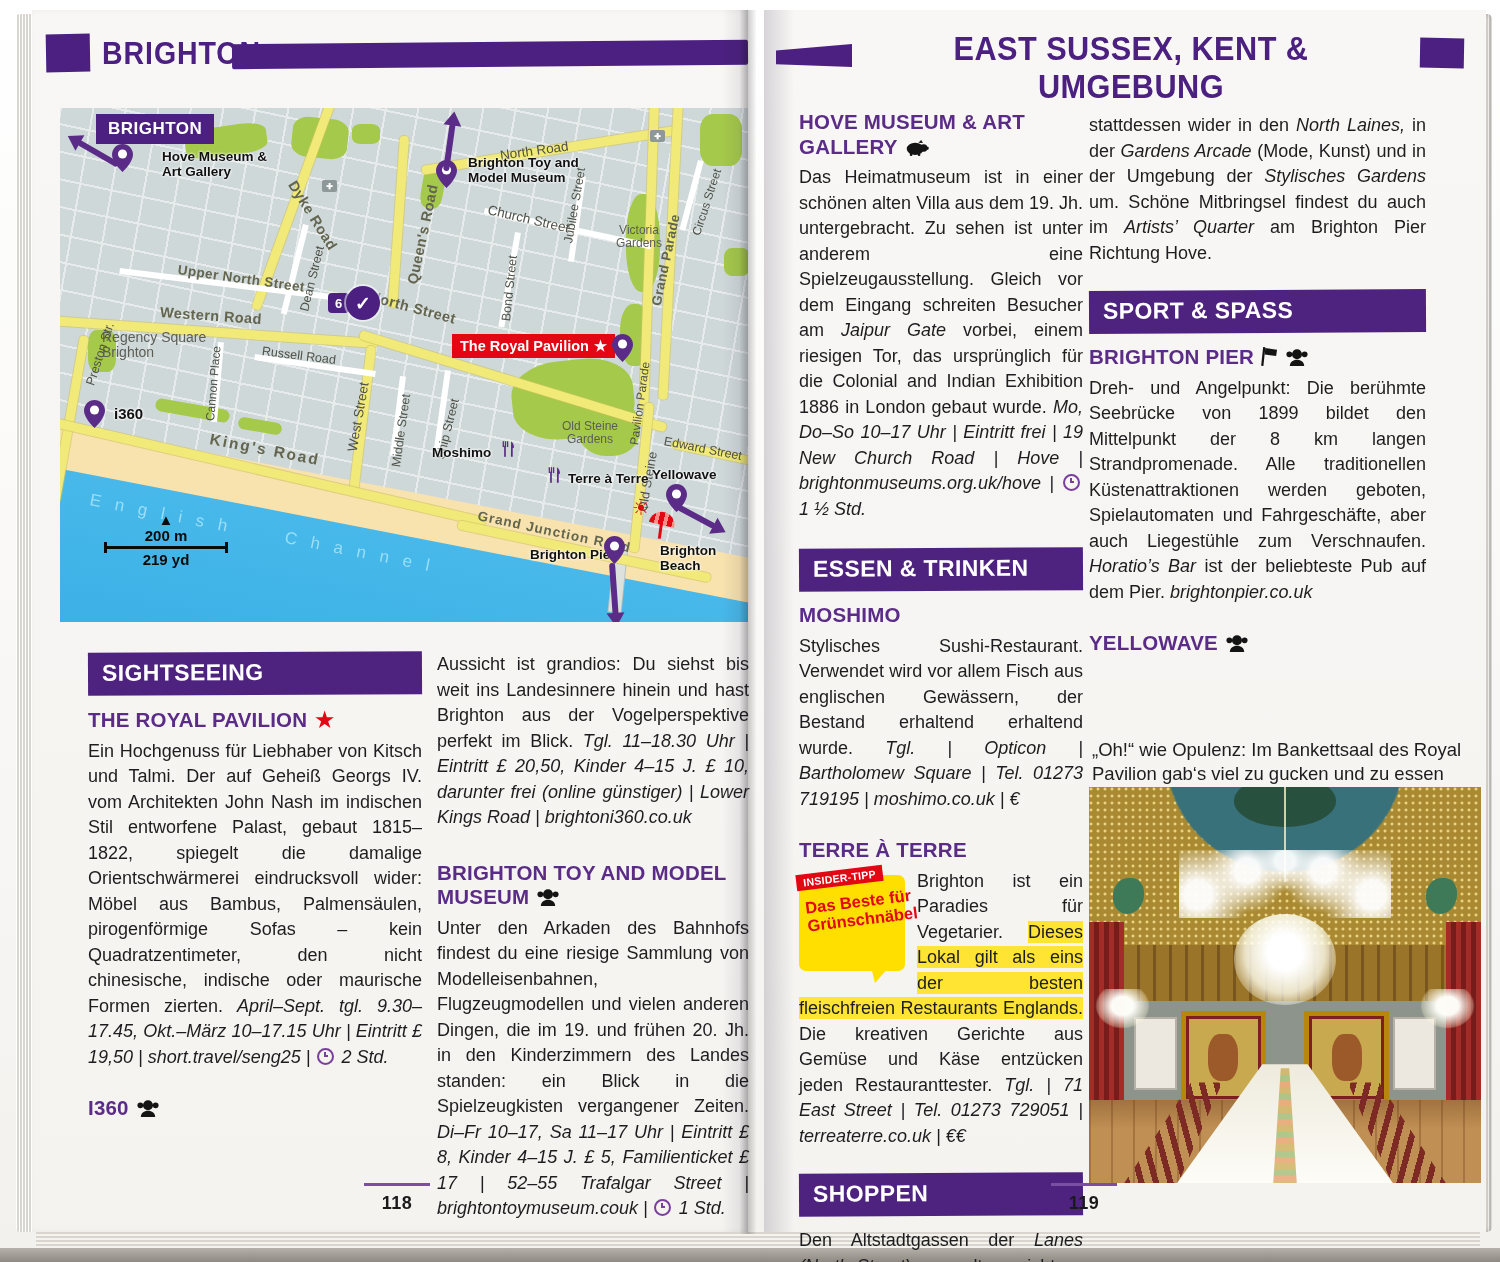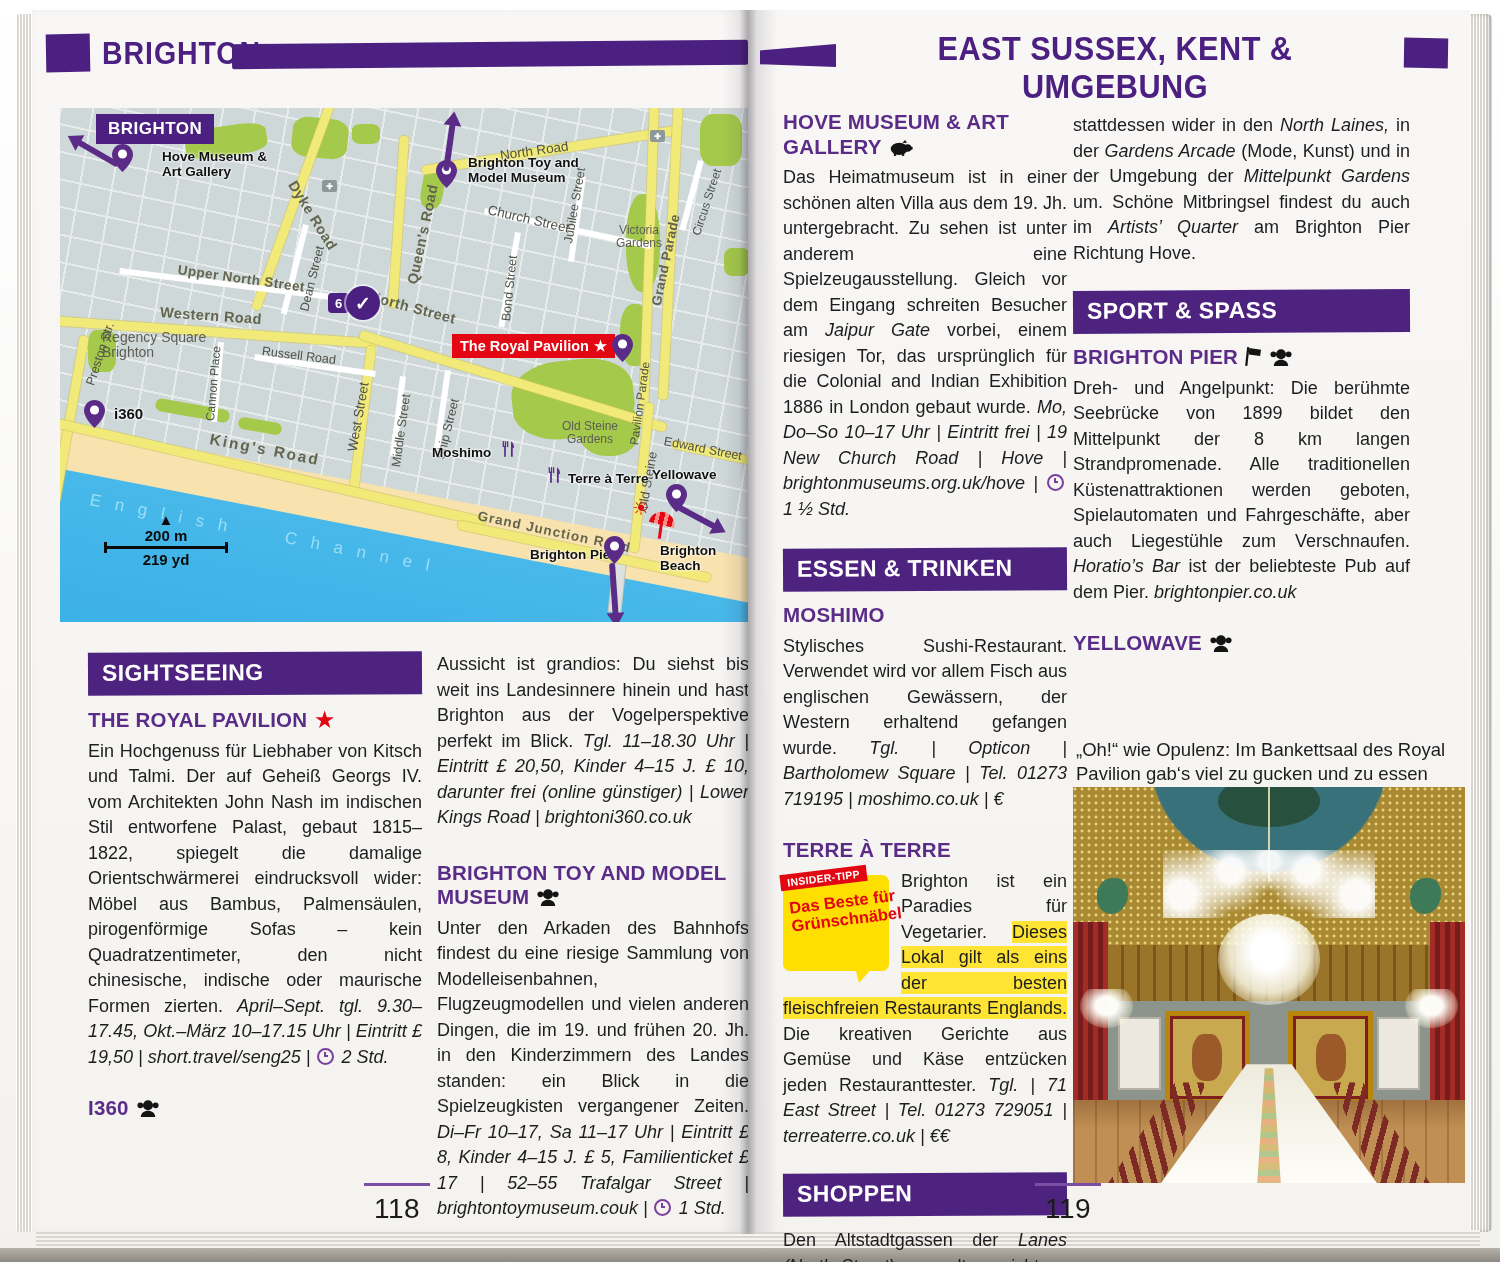--- a/index.html
+++ b/index.html
@@ -4,21 +4,21 @@
 <style>
   html,body{margin:0;padding:0;width:1500px;height:1262px;overflow:hidden;
     font-family:"Liberation Sans",sans-serif;background:#fdfdfc;}
   .stage{position:relative;width:1500px;height:1262px;background:linear-gradient(#ffffff,#f3f1ee);}
 
   
   .page{position:absolute;top:10px;height:1222px;background:linear-gradient(#f8f7f5,#f4f3f0);}
   .page-left{left:32px;width:716px;box-shadow:inset -2px 0 6px rgba(0,0,0,.05);}
   .page-left::after{content:"";position:absolute;right:0;top:0;bottom:0;width:26px;
     background:linear-gradient(to right,rgba(40,30,60,0),rgba(40,30,60,.12));}
-  .page-right{left:748px;width:722px;}
+  .page-right{left:764px;width:722px;}
   .page-right::before{content:"";position:absolute;left:0;top:0;bottom:0;width:30px;
     background:linear-gradient(to right,rgba(40,30,60,.16),rgba(40,30,60,0));}
   .stack-left{position:absolute;left:16px;top:14px;bottom:30px;width:16px;border-radius:4px 0 0 4px;
     background:repeating-linear-gradient(to right,#ffffff 0 1px,#d9d5cf 1px 3px);}
   .stack-right{position:absolute;right:8px;top:14px;bottom:30px;width:22px;border-radius:0 5px 5px 0;
     background:repeating-linear-gradient(to right,#ffffff 0 1px,#d8d4cd 1px 3px);
     box-shadow:inset -3px 0 4px rgba(0,0,0,.18);}
   .bottom-pages{position:absolute;left:36px;right:20px;bottom:14px;height:18px;
     background:repeating-linear-gradient(to bottom,#f5f3ef 0 2px,#d9d5ce 2px 4px);}
   .desk-strip{position:absolute;left:0;right:0;bottom:0;height:14px;background:linear-gradient(#b5b1a9,#8e8a83);}
@@ -103,21 +103,21 @@
   .j{text-align:justify;}
   p.body .it{font-style:italic;}
   p.body .hl{background:#ffe433;box-decoration-break:clone;-webkit-box-decoration-break:clone;padding:1px 0;}
   .ico-clock{display:inline-block;width:13px;height:13px;border:2px solid #7a3f9d;border-radius:50%;
     position:relative;vertical-align:-2px;margin:0 3px 0 1px;}
   .ico-clock::before{content:"";position:absolute;left:5px;top:2px;width:2px;height:5px;background:#7a3f9d;}
   .ico-clock::after{content:"";position:absolute;left:5px;top:5px;width:4px;height:2px;background:#7a3f9d;}
   .mt{margin-top:26px;}
   .pageno{position:absolute;width:100px;text-align:center;}
   .pn-line{width:66px;margin:0 auto 7px;border-top:3.5px solid #7a4fa3;}
-  .pn-num{font-weight:normal;font-size:28px;color:#1a1a1a;letter-spacing:.5px;}
+  .pn-num{font-weight:bold;font-size:18px;color:#1a1a1a;letter-spacing:.5px;}
 
   
   .badge{float:left;width:108px;height:114px;margin:2px 10px 2px 0;position:relative;}
   .badge-bubble{position:absolute;inset:4px 2px 14px 0;background:#ffdf00;border-radius:7px;}
   .badge-bubble::after{content:"";position:absolute;right:16px;bottom:-12px;
     border-top:16px solid #ffdf00;border-left:4px solid transparent;border-right:14px solid transparent;}
   .badge-ribbon{position:absolute;top:-1px;left:-3px;background:#e30613;color:#fff;font-weight:bold;
     font-size:10.5px;letter-spacing:.3px;padding:2px 7px;transform:rotate(-7deg);z-index:2;}
   .badge-text{position:absolute;left:7px;top:22px;color:#e30613;font-weight:bold;font-size:16.5px;
     line-height:1.08;transform:rotate(-7deg);}
@@ -401,36 +401,36 @@
               <circle cx="21" cy="9" r="4.2"></circle>
               <rect x="24" y="7.5" width="2.6" height="3.4" rx="1"></rect>
               <path d="M15 3.2l3.2-3.2 2 3.4z"></path>
               <rect x="5.5" y="14.5" width="2.6" height="3.4"></rect>
               <rect x="14.5" y="14.5" width="2.6" height="3.4"></rect>
             </g>
           </svg></h3>
       <p class="body j"><span>Das Heimatmuseum ist in einer schönen alten Villa aus dem 19. Jh. untergebracht. Zu sehen ist unter anderem eine Spielzeugausstellung. Gleich vor dem Eingang schreiten Besucher am </span><span class="it">Jaipur Gate</span><span> vorbei, einem riesigen Tor, das ursprünglich für die Colonial and Indian Exhibition 1886 in London gebaut wurde. </span><span class="it">Mo, Do–So 10–17 Uhr | Eintritt frei | 19 New Church Road | Hove | brightonmuseums.org.uk/hove | </span><span class="ico-clock"></span><span class="it"> 1 ½ Std.</span></p>
       <div class="secbox" style="margin-top:26px;"><span>ESSEN &amp; TRINKEN</span></div>
       <h3><span>MOSHIMO</span></h3>
-      <p class="body j"><span>Stylisches Sushi-Restaurant. Verwendet wird vor allem Fisch aus englischen Gewässern, der Western erhaltend gefangen wurde. </span><span class="it">Tgl. | Opticon | Bartholomew Square | Tel. 01273 719195 | moshimo.co.uk | €</span></p>
+      <p class="body j"><span>Stylisches Sushi-Restaurant. Verwendet wird vor allem Fisch aus englischen Gewässern, der Bestand erhaltend erhaltend wurde. </span><span class="it">Tgl. | Opticon | Bartholomew Square | Tel. 01273 719195 | moshimo.co.uk | €</span></p>
       <h3 class="mt"><span>TERRE À TERRE</span></h3>
       <div>
         <div class="badge">
           <div class="badge-bubble"></div>
           <div class="badge-ribbon">INSIDER-TIPP</div>
           <div class="badge-text">Das Beste für Grünschnäbel</div>
         </div>
         <p class="body j"><span>Brighton ist ein Paradies für Vegetarier. </span><span class="hl">Dieses Lokal gilt als eins der besten fleischfreien Restaurants Englands.</span><span> Die kreativen Gerichte aus Gemüse und Käse entzücken jeden Restauranttester. </span><span class="it">Tgl. | 71 East Street | Tel. 01273 729051 | terreaterre.co.uk | €€</span></p>
       </div>
       <div class="secbox" style="margin-top:24px;clear:both;"><span>SHOPPEN</span></div>
       <p class="body j"><span>Den Altstadtgassen der </span><span class="it">Lanes (North Street)</span><span> mangelt es nicht an Charme, aber die Artikel sind von gestern und die Preise total überhöht. Schau dich</span></p>
     </div>
 
     <div class="col" style="left:325px;top:103px;width:337px;">
-      <p class="body j"><span>stattdessen wider in den </span><span class="it">North Laines,</span><span> in der </span><span class="it">Gardens Arcade</span><span> (Mode, Kunst) und in der Umgebung der </span><span class="it">Mittelpunkt Gardens</span><span> um. Schöne Mitbringsel findest du auch im </span><span class="it">Artists’ Quarter</span><span> am Brighton Pier Richtung Hove.</span></p>
+      <p class="body j"><span>stattdessen wider in den </span><span class="it">North Laines,</span><span> in der </span><span class="it">Gardens Arcade</span><span> (Mode, Kunst) und in der Umgebung der </span><span class="it">Stylisches Gardens</span><span> um. Schöne Mitbringsel findest du auch im </span><span class="it">Artists’ Quarter</span><span> am Brighton Pier Richtung Hove.</span></p>
       <div class="secbox" style="margin-top:24px;"><span>SPORT &amp; SPASS</span></div>
       <h3><span>BRIGHTON PIER</span><svg class="hic" width="17" height="19" viewBox="0 0 18 20">
             <g fill="#141414">
               <rect x="1.2" y="0" width="2.4" height="20" transform="rotate(6 2.4 10)"></rect>
               <path d="M4.5 1l12.5 1.8-1 6.8L4 8z"></path>
             </g>
           </svg><svg class="hic" width="24" height="18" viewBox="0 0 26 20">
             <g fill="#141414">
               <circle cx="4.5" cy="7" r="3.2"></circle>
               <circle cx="21.5" cy="7" r="3.2"></circle>

